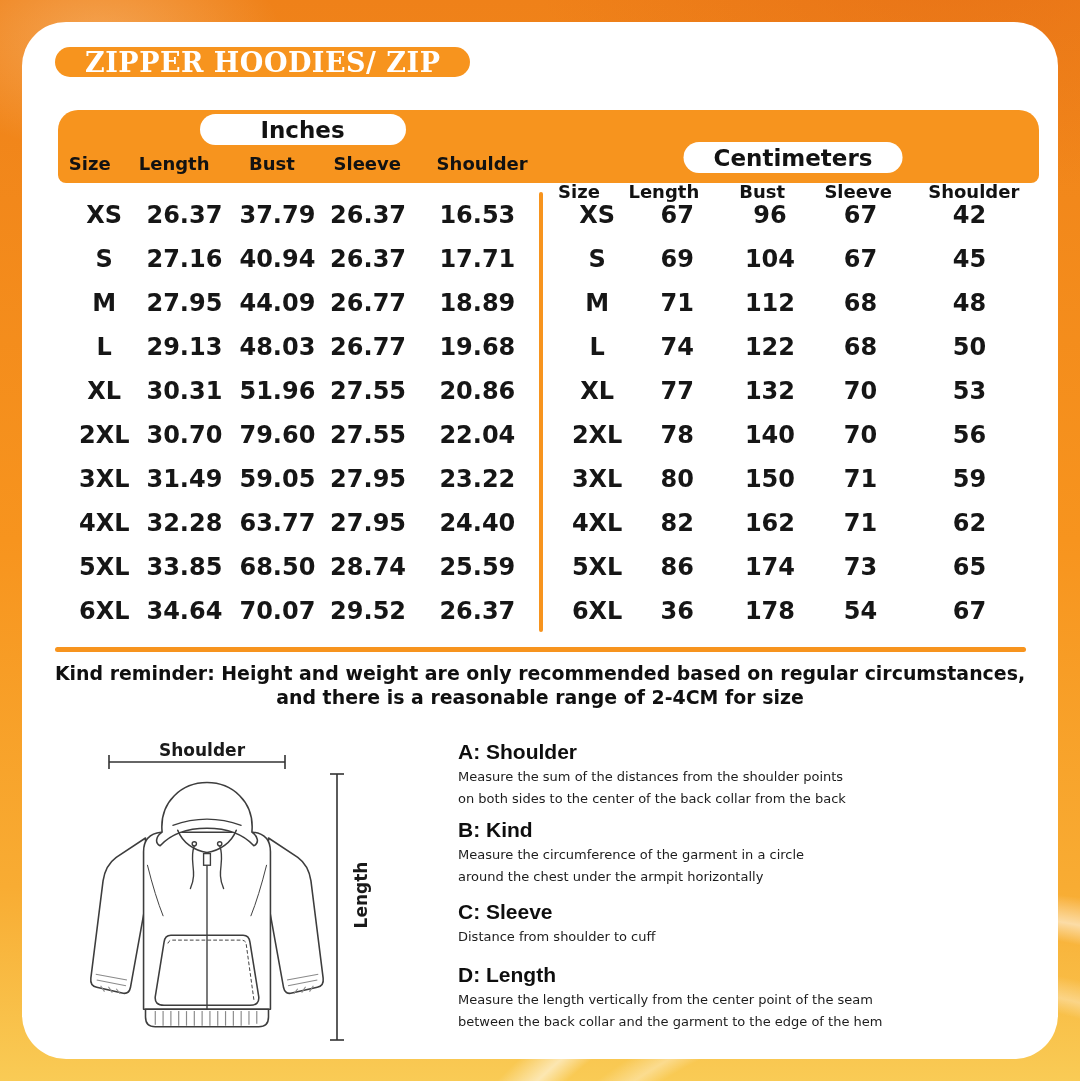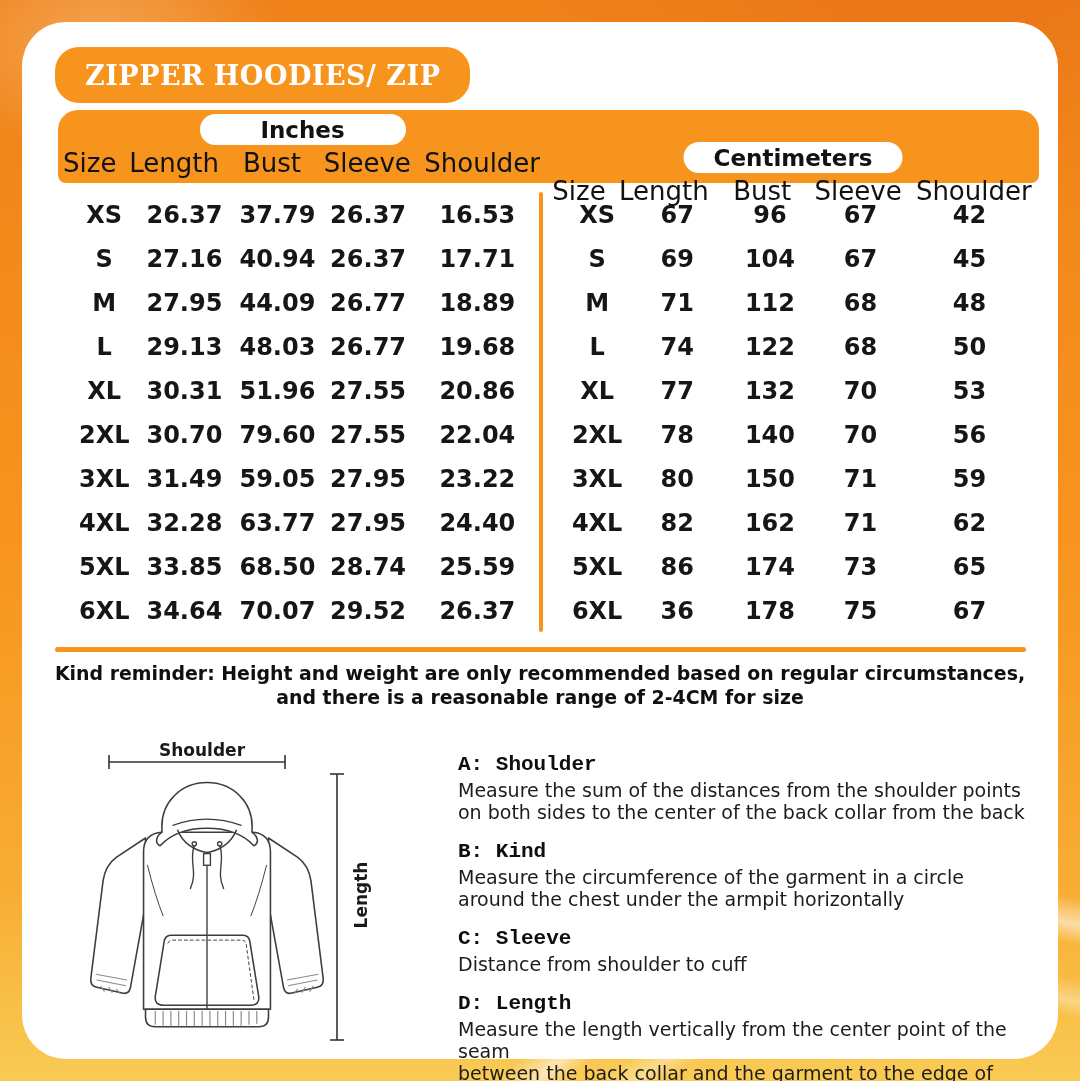--- a/index.html
+++ b/index.html
@@ -24,21 +24,21 @@
       transform:rotate(-10deg);}
   .s3{width:520px;height:320px;left:-160px;top:-120px;
       background:radial-gradient(closest-side,rgba(255,240,210,0.30),rgba(255,240,210,0) 70%);}
 
   .card{
     position:absolute;left:22px;top:22px;width:1036px;height:1037px;
     background:#fff;border-radius:44px;
   }
 
   .title-badge{
-    position:absolute;left:33px;top:25px;height:56px;
+    position:absolute;left:33px;top:25px;height:30px;
     background:var(--orange);border-radius:24px;
     display:flex;align-items:center;padding:0 30px;
   }
   .title-badge span{
     font-family:"DejaVu Serif","Liberation Serif",serif;
     font-weight:bold;color:#fff;font-size:27px;letter-spacing:0.5px;white-space:nowrap;
   }
 
   .header-bar{
     position:absolute;left:36px;top:88px;width:981px;height:73px;
@@ -52,21 +52,21 @@
     position:absolute;top:4px;left:50%;transform:translateX(-50%);
     background:#fff;border-radius:16px;height:31px;min-width:206px;
     display:flex;align-items:center;justify-content:center;padding:0 30px;
   }
   .unit-pill span{font-weight:bold;font-size:23px;color:var(--ink);white-space:nowrap;}
   .cgrid{display:grid;grid-template-columns:13% 21.5% 18.5% 20.5% 26.5%;}
   .col-labels{
     position:absolute;bottom:2px;left:0;width:100%;height:36px;align-items:center;
   }
   .col-labels span{
-    text-align:center;font-weight:normal;font-size:26px;color:var(--ink);white-space:nowrap;
+    text-align:center;font-weight:bold;font-size:18px;color:var(--ink);white-space:nowrap;
   }
 
   .trows{position:absolute;top:171px;}
   .trows.left{left:28px;width:489px;}
   .trows.right{left:521px;width:488px;}
   .trow{height:44px;align-items:center;margin-left:24px;}
   .tcell{text-align:center;font-weight:bold;font-size:24px;color:#161616;white-space:nowrap;}
 
   .vdivider{position:absolute;left:517px;top:170px;width:4px;height:440px;background:var(--orange);border-radius:2px;}
   .hdivider{position:absolute;left:33px;top:625px;width:971px;height:5px;background:var(--orange);border-radius:3px;}
@@ -80,25 +80,25 @@
   .diagram-label{position:absolute;font-weight:bold;font-size:17px;color:#1a1a1a;white-space:nowrap;}
   .shoulder-label{left:180px;top:728px;transform:translate(-50%,-50%);}
   .length-label{left:339px;top:873px;transform:translate(-50%,-50%) rotate(-90deg);}
   .measure-svg{position:absolute;}
   .shoulder-line{left:85px;top:732px;}
   .length-line{left:307px;top:750px;}
   .hoodie-svg{position:absolute;left:63px;top:746px;}
 
   .instructions{position:absolute;left:436px;top:714px;width:570px;}
   .instr-block h3{
-    margin:16px 0 1px 0;font-size:21px;line-height:26px;font-weight:bold;color:#0e0e0e;
-    font-family:Liberation Mono, monospace;
+    margin:3px 0 1px 0;font-size:21px;line-height:26px;font-weight:bold;color:#0e0e0e;
+    font-family:Liberation Sans, sans-serif;
   }
   .instr-block p{
-    margin:0;font-size:19px;line-height:22px;color:#1c1c1c;white-space:pre-line;
+    margin:0;font-size:13px;line-height:22px;color:#1c1c1c;white-space:pre-line;
   }
   .instr-block.b1{margin-bottom:7px;}
   .instr-block.b2{margin-bottom:11px;}
   .instr-block.b3{margin-bottom:14px;}
 </style>
 </head>
 <body>
 
 <div class="bg-streak s1"></div>
 <div class="bg-streak s2"></div>
@@ -271,21 +271,21 @@
         <div class="tcell">5XL</div>
         <div class="tcell">86</div>
         <div class="tcell">174</div>
         <div class="tcell">73</div>
         <div class="tcell">65</div>
       </div>
       <div class="trow cgrid">
         <div class="tcell">6XL</div>
         <div class="tcell">36</div>
         <div class="tcell">178</div>
-        <div class="tcell">75</div>
+        <div class="tcell">54</div>
         <div class="tcell">67</div>
       </div>
     </div>
 
   <div class="hdivider"></div>
 
   <div class="reminder">Kind reminder: Height and weight are only recommended based on regular circumstances,
 and there is a reasonable range of 2-4CM for size</div>
 
   <div class="diagram-label shoulder-label">Shoulder</div>

